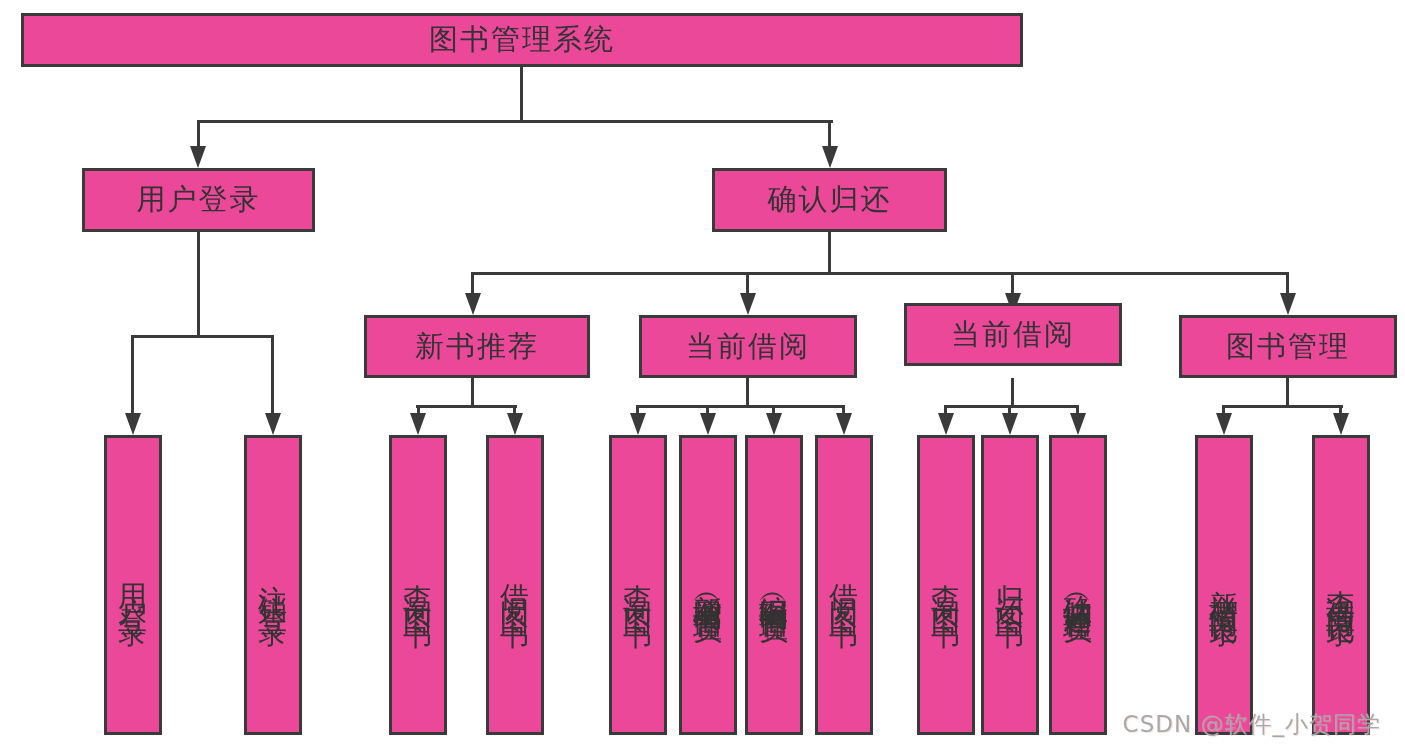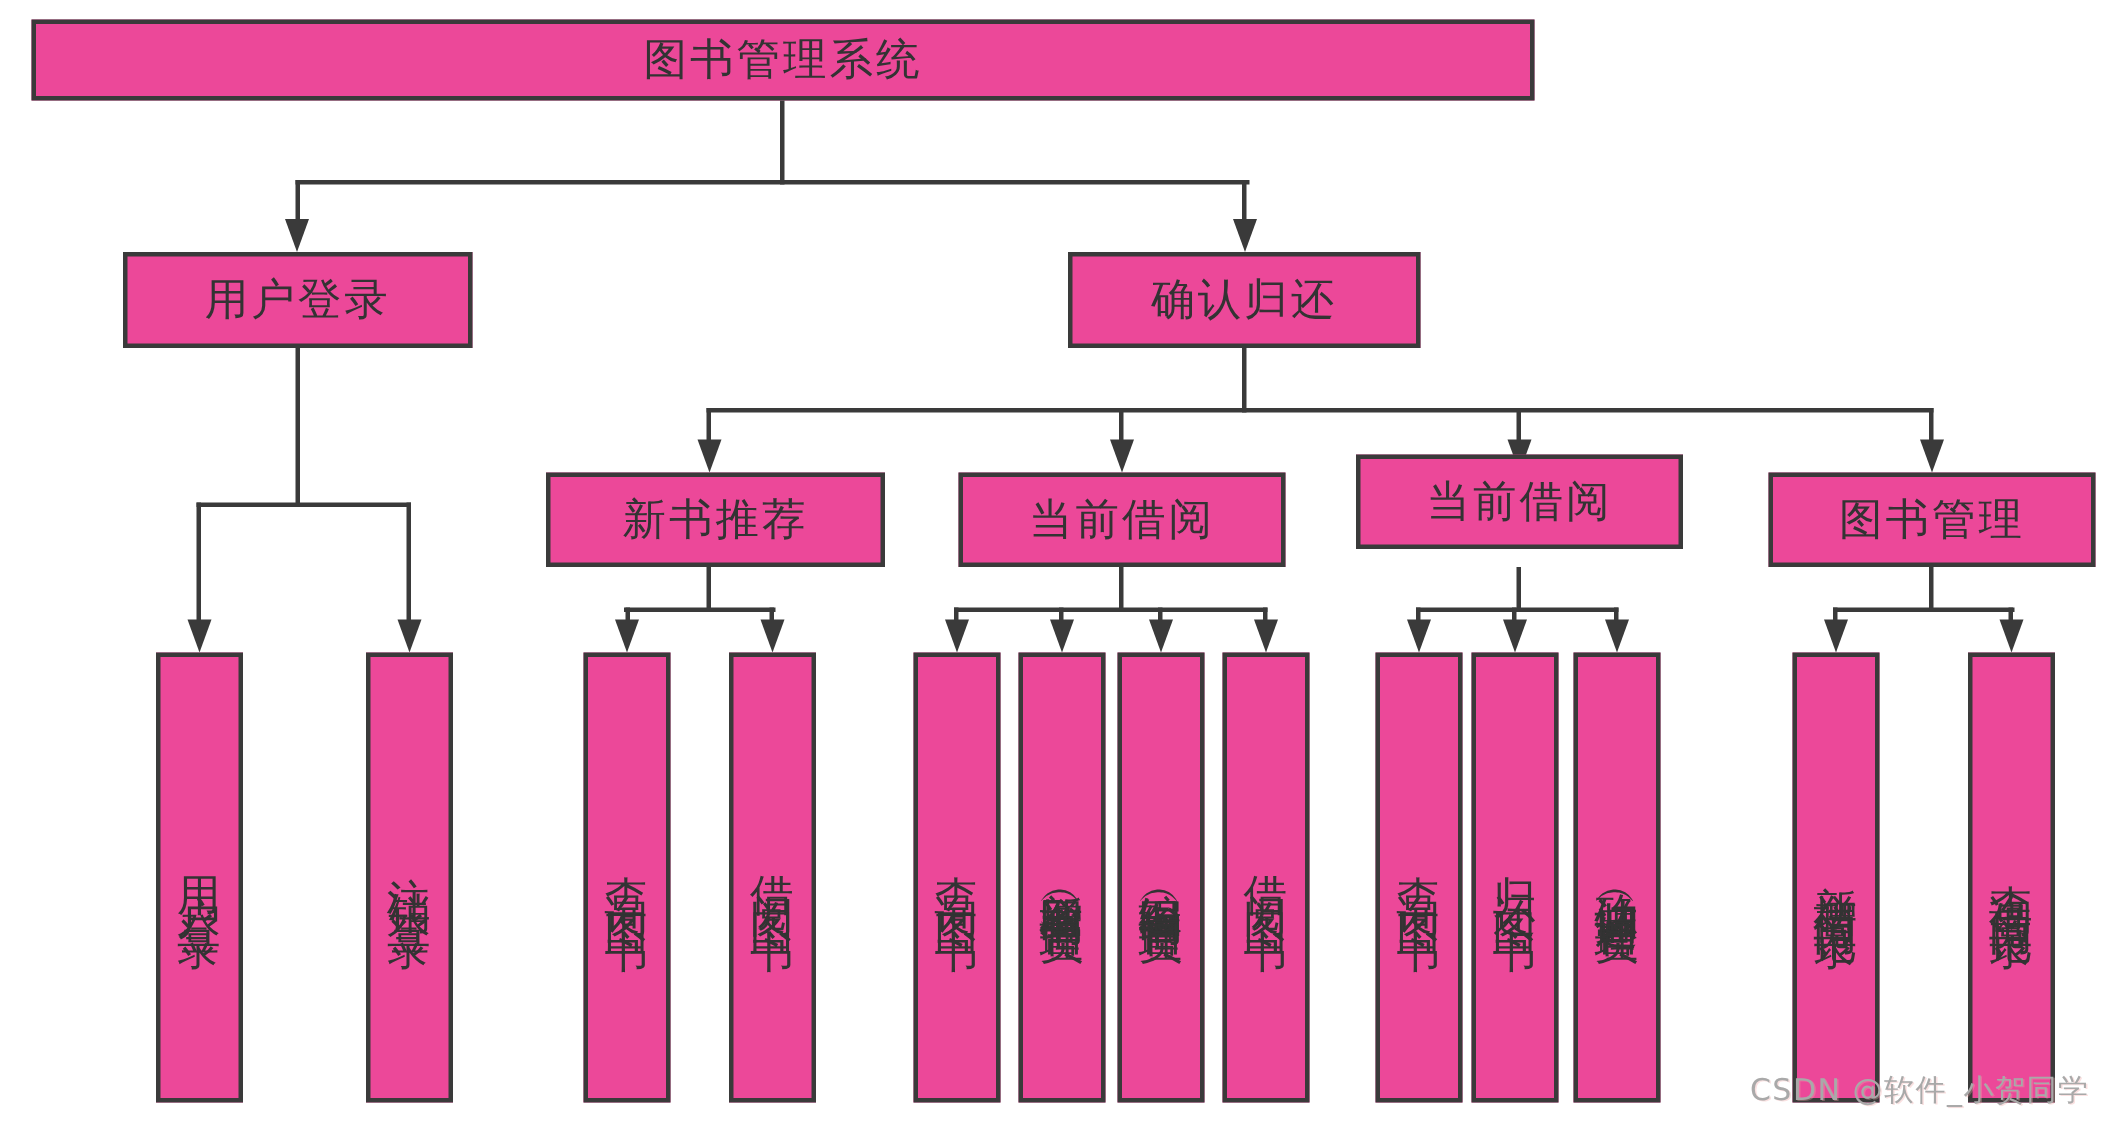--- a/index.html
+++ b/index.html
@@ -23,21 +23,21 @@
     letter-spacing:12px;white-space:nowrap;
   }
   .vbox span.med{letter-spacing:6px;}
   .vbox span.tight{letter-spacing:3px;}
   .hl{position:absolute;height:3px;background:var(--line);}
   .vl{position:absolute;width:3px;background:var(--line);}
   .ah{position:absolute;width:0;height:0;
       border-left:8px solid transparent;border-right:8px solid transparent;
       border-top:22px solid var(--line);}
   #watermark{
-    position:absolute;right:12px;bottom:7px;font-size:20px;letter-spacing:1px;
+    position:absolute;right:24px;bottom:7px;font-size:23px;letter-spacing:1px;
     color:var(--watermark);text-shadow:1px 1px 0 rgba(240,170,170,0.35);z-index:5;
   }
 </style>
 </head>
 <body>
 
 <div id="stage">
 
   <div class="box" style="left:21px;top:13px;width:1002px;height:54px">图书管理系统</div>
 

